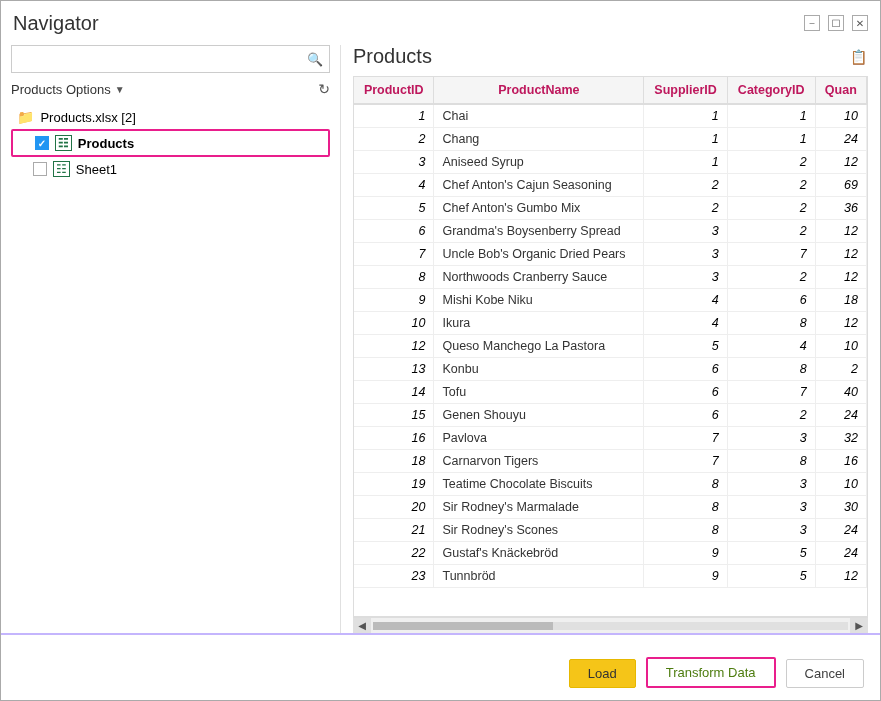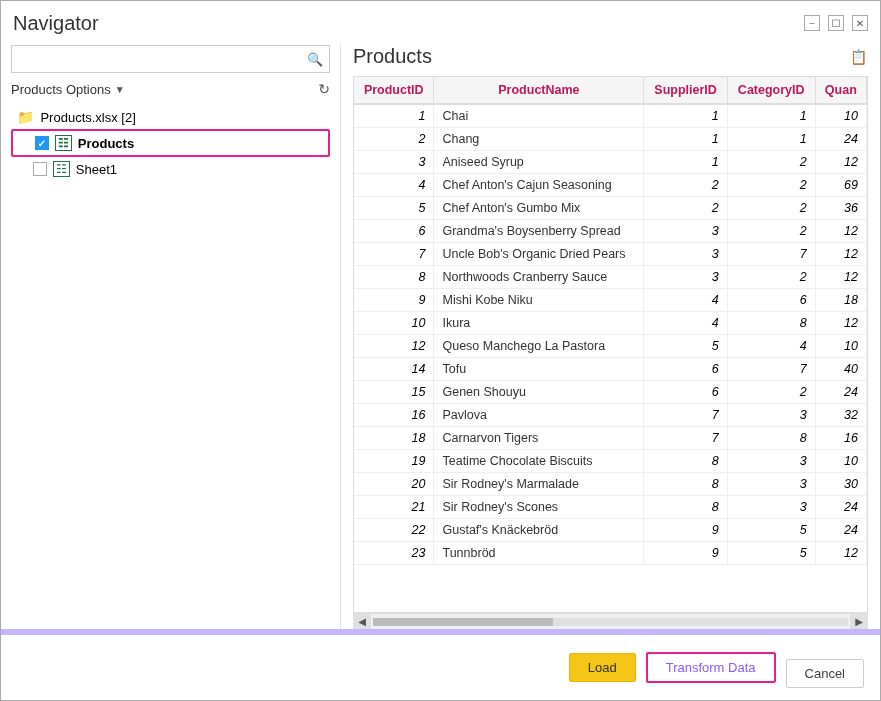--- a/index.html
+++ b/index.html
@@ -264,41 +264,41 @@
     .hscroll-thumb {
       height: 8px;
       width: 180px;
       background: #bbb;
       position: absolute;
       left: 0;
     }
     
     .footer {
       display: flex;
-      align-items: center;
+      align-items: flex-end;
       justify-content: flex-end;
       padding: 12px 16px;
       gap: 10px;
-      border-top: 6px solid #c4b5fd;
+      border-top: 2px solid #c4b5fd;
     }
     .btn {
       padding: 6px 18px;
       font-size: 13px;
       cursor: pointer;
       border-radius: 2px;
       border: 1px solid transparent;
     }
     .btn-load {
       background: #f5c518;
       color: #333;
       border-color: #e6b800;
     }
     .btn-transform {
       background: #fff;
-      color: #8b5cf6;
+      color: #4d7c0f;
       border: 2px solid #e91e8c;
     }
     .btn-cancel {
       background: #fff;
       color: #404040;
       border: 1px solid #ccc;
       margin-top: 12px;
     }
   </style>
 </head>
@@ -445,20 +445,27 @@
                 <td class="num">12</td>
               </tr>
               <tr>
                 <td class="num">12</td>
                 <td>Queso Manchego La Pastora</td>
                 <td class="num">5</td>
                 <td class="num">4</td>
                 <td class="num">10</td>
               </tr>
               <tr>
+                <td class="num">13</td>
+                <td>Konbu</td>
+                <td class="num">6</td>
+                <td class="num">8</td>
+                <td class="num">2</td>
+              </tr>
+              <tr>
                 <td class="num">14</td>
                 <td>Tofu</td>
                 <td class="num">6</td>
                 <td class="num">7</td>
                 <td class="num">40</td>
               </tr>
               <tr>
                 <td class="num">15</td>
                 <td>Genen Shouyu</td>
                 <td class="num">6</td>

